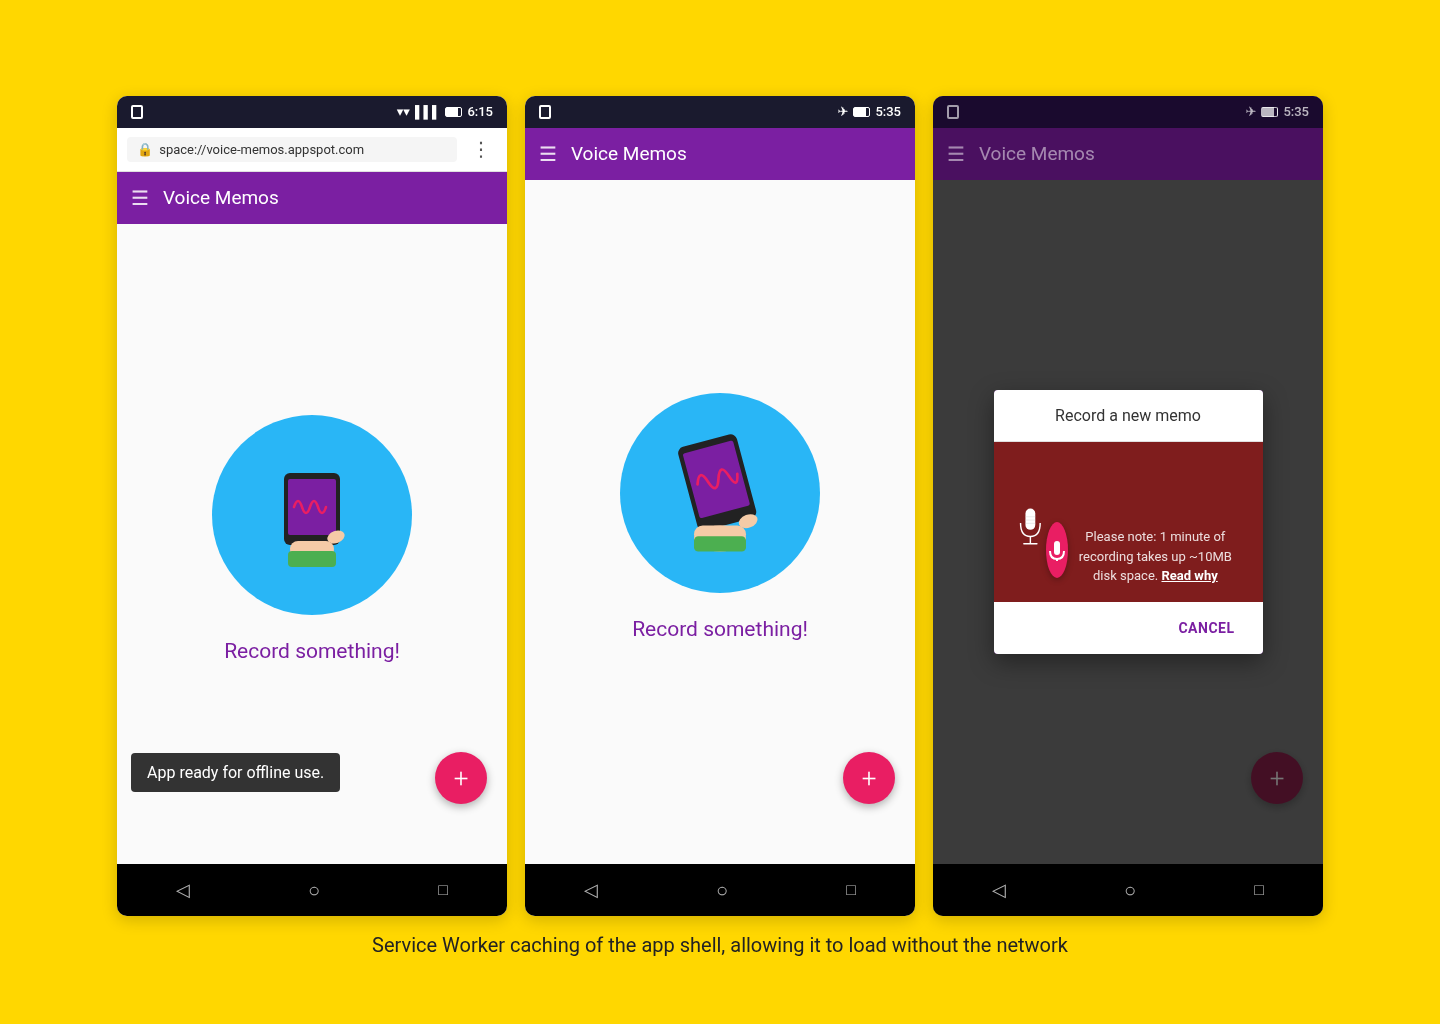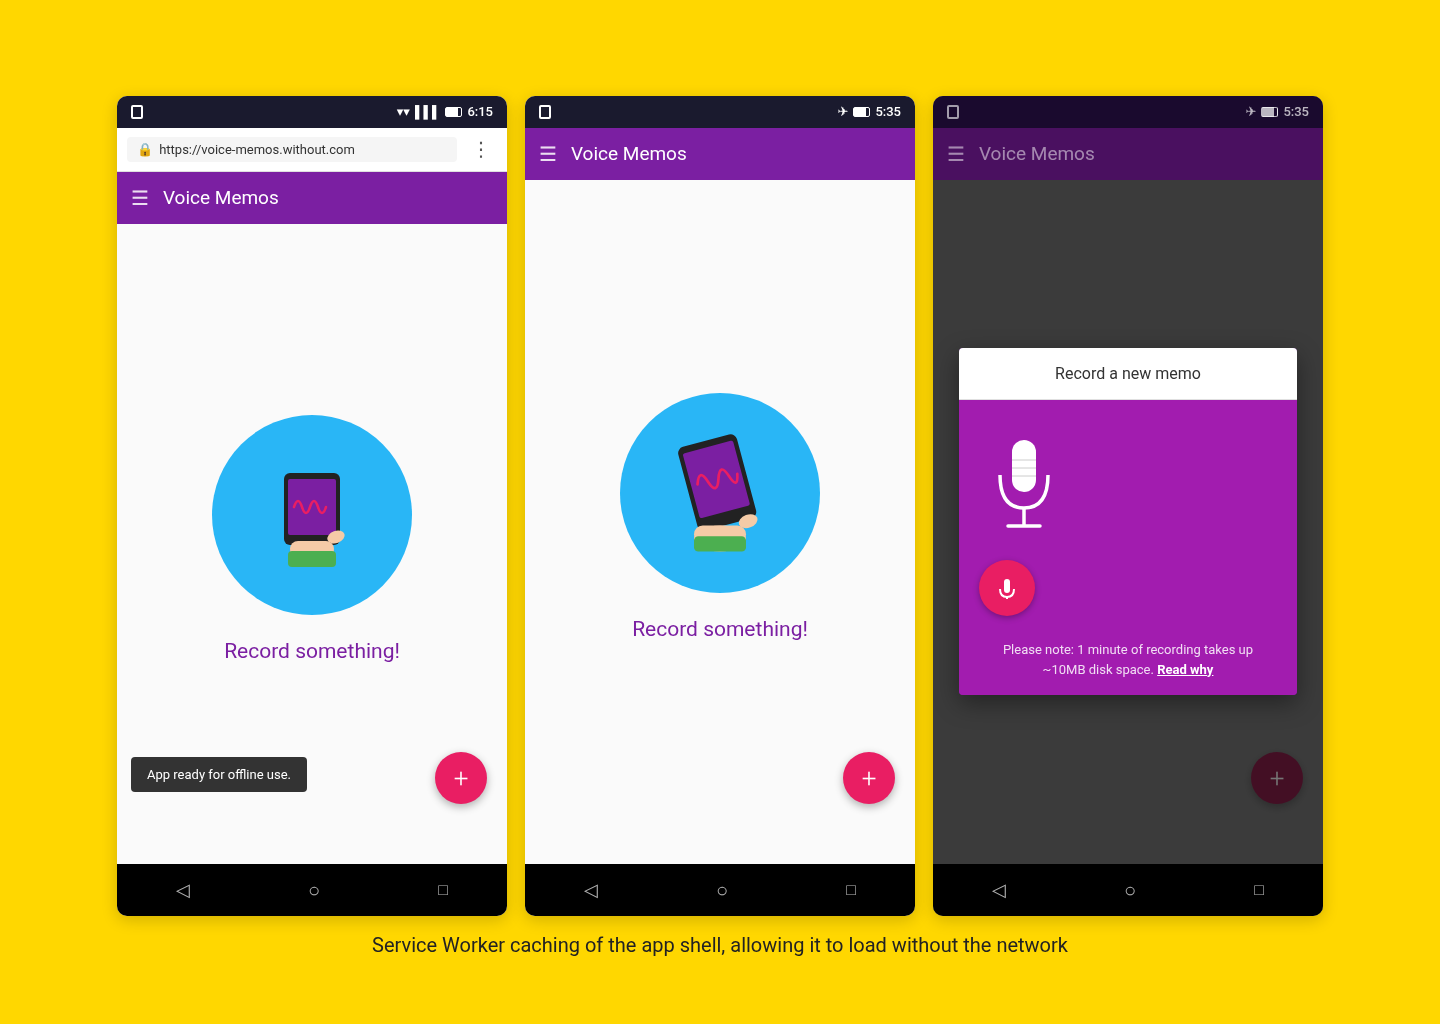--- a/index.html
+++ b/index.html
@@ -182,21 +182,21 @@
 
     
     .snackbar {
       position: absolute;
       bottom: 72px;
       left: 14px;
       background: #333;
       color: #fff;
       padding: 10px 16px;
       border-radius: 4px;
-      font-size: 13px;
+      font-size: 16px;
       max-width: 230px;
       z-index: 10;
     }
 
     
     .nav-bar {
       background: #000;
       height: 52px;
       display: flex;
       align-items: center;
@@ -215,40 +215,40 @@
       background: rgba(0,0,0,0.5);
       display: flex;
       align-items: center;
       justify-content: center;
       z-index: 20;
     }
 
     .dialog {
       background: #7B1FA2;
       border-radius: 4px;
-      width: 338px;
+      width: 269px;
       overflow: hidden;
       box-shadow: 0 8px 24px rgba(0,0,0,0.4);
     }
 
     .dialog-title {
       background: #fff;
       padding: 16px 20px;
       font-size: 16px;
       color: #333;
       text-align: center;
       border-bottom: 1px solid #e0e0e0;
     }
 
     .dialog-body {
-      background: #a21caf;
+      background: #7f1d1d;
       padding: 30px 20px 0;
       display: flex;
-      flex-direction: column;
-      align-items: flex-start;
+      flex-direction: row;
+      align-items: flex-end;
     }
 
     
     .mic-icon-large {
       width: 90px;
       height: 110px;
       margin-bottom: 20px;
     }
 
     .mic-record-btn {
@@ -324,21 +324,21 @@
         <span style="font-size:12px;">▌▌▌</span>
 
         <span style="border:1.5px solid #fff;width:17px;height:10px;border-radius:2px;display:inline-block;background: linear-gradient(to right,#fff 80%,transparent 80%);position:relative;"></span>
         <span style="font-size:13px;font-weight:500;">6:15</span>
       </div>
     </div>
 
     <div class="browser-bar">
       <div class="browser-url">
         <span class="url-lock">🔒</span>
-        <span style="font-size:13px;color:#333;">https://voice-memos.without.com</span>
+        <span style="font-size:13px;color:#333;">space://voice-memos.appspot.com</span>
       </div>
       <div class="browser-menu">⋮</div>
     </div>
 
     <div class="app-toolbar">
       <span class="toolbar-menu-icon">☰</span>
       <span class="toolbar-title">Voice Memos</span>
     </div>
 
     <div class="app-content">
@@ -479,20 +479,23 @@
                 <line x1="11" y1="20" x2="11" y2="24" stroke="#fff" stroke-width="2"></line>
               </svg>
             </div>
 
             <p class="dialog-note">
               <span>Please note: 1 minute of recording takes up ~10MB disk space.</span>
               <a href="#">Read why</a>
             </p>
           </div>
 
+          <div class="dialog-actions">
+            <span class="dialog-cancel-btn">CANCEL</span>
+          </div>
         </div>
       </div>
     </div>
 
     <div class="nav-bar">
       <span class="nav-icon" style="font-size:18px;">◁</span>
       <span class="nav-icon" style="font-size:20px;">○</span>
       <span class="nav-icon" style="font-size:16px;">□</span>
     </div>
   </div>

